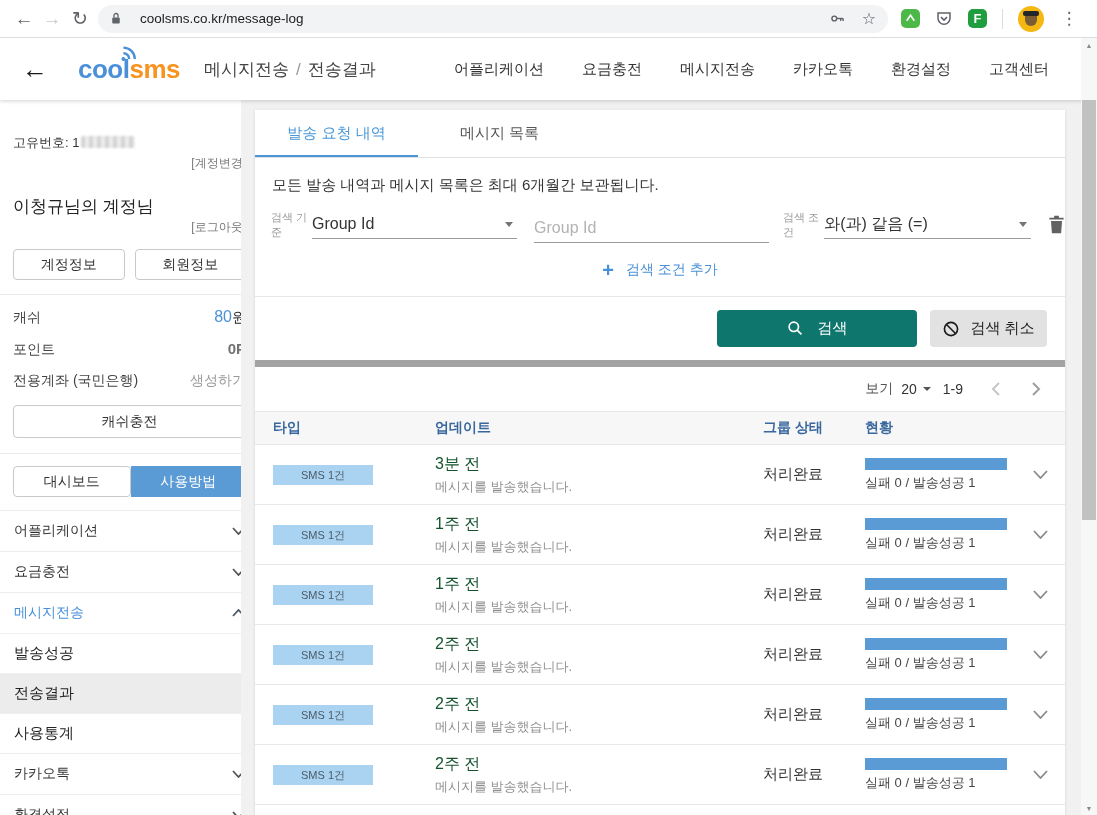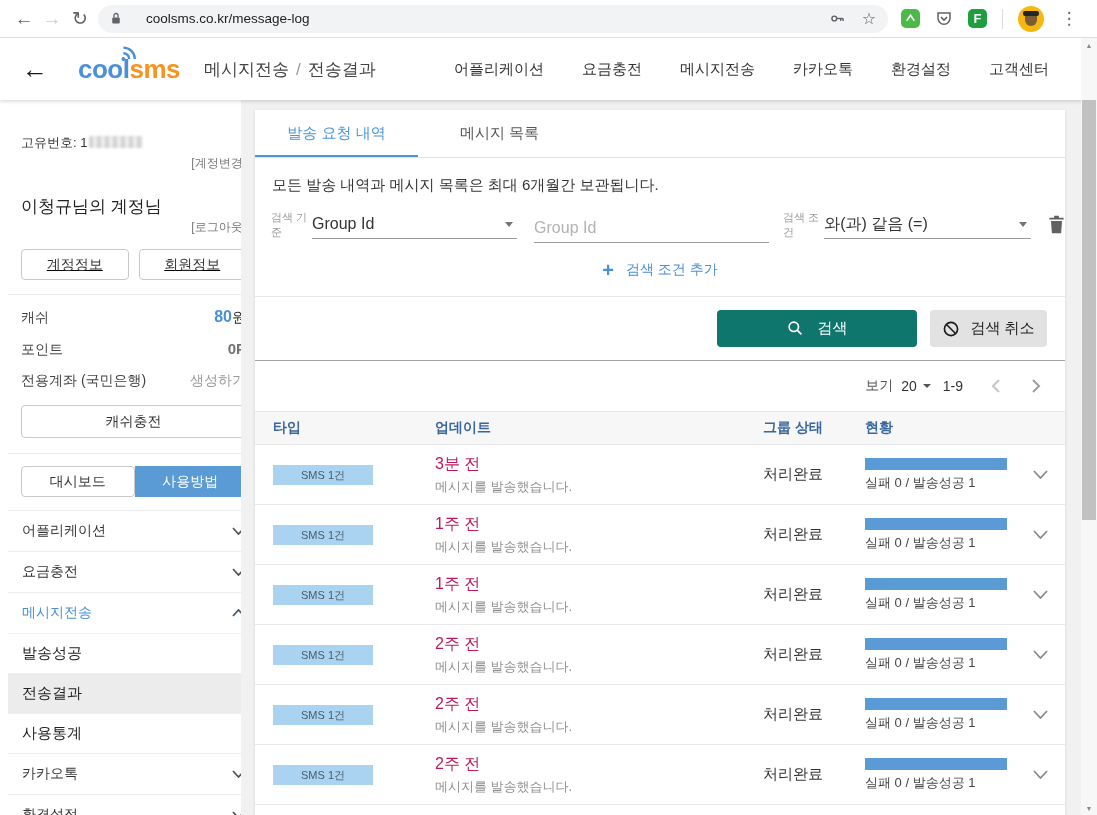--- a/index.html
+++ b/index.html
@@ -5,21 +5,21 @@
   * { margin:0; padding:0; box-sizing:border-box; }
   html,body { width:1097px; height:815px; overflow:hidden; }
   body { font-family:"Liberation Sans","DejaVu Sans",sans-serif; background:#fff; position:relative; }
 
   
   .browser-bar { position:absolute; top:0; left:0; width:1097px; height:38px; background:#fff;
     border-bottom:1px solid #dcdde0; display:flex; align-items:center; padding:0 10px; z-index:20; }
   .nav-ico { width:28px; text-align:center; font-size:19px; color:#5f6368; cursor:pointer; }
   .nav-ico.disabled { color:#c4c7cb; }
   .url-pill { width:790px; height:28px; background:#f1f3f4; border-radius:14px; display:flex;
-    align-items:center; padding:0 12px; gap:24px; margin-left:4px; }
+    align-items:center; padding:0 12px; gap:18px; margin-left:4px; }
   .url-text { font-size:13.5px; color:#202124; flex:0 0 auto; }
   .pill-right { margin-left:auto; display:flex; gap:16px; align-items:center; }
   .star { font-size:16px; color:#5f6368; }
   .ext-row { display:flex; align-items:center; gap:15px; margin-left:13px; }
   .ext-sq { width:19px; height:19px; border-radius:5px; display:flex; align-items:center; justify-content:center; }
   .ext-feedly { background:#4cb848; }
   .ext-f { background:#1e9e3e; color:#fff; font-size:13px; font-weight:bold; }
   .chrome-divider { width:1px; height:20px; background:#dadce0; }
   .avatar { width:26px; height:26px; border-radius:50%; background:#f4b811; position:relative; overflow:hidden; }
   .avatar .hat { position:absolute; top:5px; left:5px; width:16px; height:5px; background:#23272b; border-radius:2px; }
@@ -34,34 +34,34 @@
   .logo .c-cool { color:#4a90d9; }
   .logo .c-sms { color:#f79420; }
   .logo svg { position:absolute; top:-11px; left:42px; }
   .breadcrumb { margin-left:24px; font-size:17px; color:#444; }
   .breadcrumb .sep { color:#999; margin:0 7px; }
   .top-nav { margin-left:auto; display:flex; gap:38px; padding-right:48px; }
   .top-nav .nav-item { font-size:15px; color:#333; cursor:pointer; white-space:nowrap; }
 
   
   .sidebar { position:absolute; top:100px; left:0; width:260px; height:715px; background:#fff;
-    border-right:1px solid #e3e3e3;padding-left:8px; }
+    border-right:1px solid #e3e3e3; }
   .side-pad { padding:0 13px; }
   .acct-row1 { display:flex; justify-content:space-between; align-items:center; margin-top:13px; font-size:13px; color:#333; }
   .blur-box { display:inline-block; width:54px; height:12px; margin-left:2px; vertical-align:-1px; border-radius:2px;
     background:repeating-linear-gradient(90deg,#d4d4d4 0 4px,#ececec 4px 8px); filter:blur(1px); }
   .acct-link { font-size:12px; color:#777; cursor:pointer;margin-top:42px; }
   .acct-row2 { display:flex; justify-content:space-between; align-items:center; margin-top:5px; }
   .acct-name { font-size:17px; color:#222; }
-  .acct-btns { display:flex; gap:10px; margin:13px 0 14px;text-decoration:underline; }
+  .acct-btns { display:flex; gap:10px; margin:13px 0 14px; }
   .btn-outline { flex:1; height:31px; background:#fff; border:1px solid #c9c9c9; border-radius:4px;
     font-size:14px; color:#333; cursor:pointer; font-family:inherit; }
   .side-divider { border-top:1px solid #e9e9e9; }
   .bal-row { display:flex; justify-content:space-between; align-items:baseline; padding:13px 0 0; font-size:14px; color:#444; }
-  .bal-cash-num { color:#4a90d9; font-weight:bold; font-size:16px; }
+  .bal-cash-num { color:#4a90d9; font-weight:normal; font-size:16px; }
   .bal-cash-unit { color:#222; font-size:14px; }
   .bal-point { color:#737373; font-weight:bold; font-size:15px; }
   .bal-action { color:#999; font-size:14px; cursor:pointer; }
   .charge-btn { width:100%; height:33px; margin:15px 0 15px; background:#fff; border:1px solid #c9c9c9;
     border-radius:4px; font-size:14px; color:#333; cursor:pointer; font-family:inherit; }
   .bottom-btns { display:flex; padding:12px 0 13px; }
   .btn-filled { flex:1; height:31px; background:#5b9bd5; border:none; border-radius:0; font-size:14px;
     color:#fff; cursor:pointer; font-family:inherit; }
   .menu-item { height:41px; border-top:1px solid #ececec; display:flex; align-items:center;
     justify-content:space-between; padding:0 14px; font-size:14px; color:#333; cursor:pointer; }
@@ -91,36 +91,36 @@
   .text-input::placeholder { color:#b2b2b2; }
   .trash-btn { margin-bottom:2px; cursor:pointer; padding:2px; }
   .add-cond { display:flex; align-items:center; justify-content:center; gap:12px; padding:17px 0 16px;
     color:#4a90d9; font-size:14px; cursor:pointer; }
   .add-plus { font-size:20px; font-weight:bold; line-height:1; }
   .btn-row { border-top:1px solid #e6e6e6; padding:13px 18px; display:flex; justify-content:flex-end; gap:13px; }
   .btn-search { width:200px; height:37px; background:#0f766e; color:#fff; border:none; border-radius:4px;
     font-size:15px; cursor:pointer; display:flex; align-items:center; justify-content:center; gap:14px; font-family:inherit; }
   .btn-cancel { width:117px; height:37px; background:#e2e2e2; color:#222; border:none; border-radius:4px;
     font-size:15px; cursor:pointer; display:flex; align-items:center; justify-content:center; gap:10px; font-family:inherit; }
-  .pagination { border-top:1px solid #a3a3a3; height:51px; display:flex; align-items:center;
+  .pagination { border-top:7px solid #a3a3a3; height:51px; display:flex; align-items:center;
     justify-content:flex-end; padding-right:24px; font-size:14px; color:#333; }
   .pg-view { color:#555; margin-right:8px; }
   .pg-size { display:flex; align-items:center; gap:6px; cursor:pointer; margin-right:12px; }
   .pg-caret { width:0; height:0; border-left:4px solid transparent; border-right:4px solid transparent; border-top:4.5px solid #555; }
   .pg-range { margin-right:28px; }
   .pg-nav { display:flex; gap:32px; }
   .pg-arrow { cursor:pointer; display:flex; align-items:center; }
 
   .tgrid { display:grid; grid-template-columns:162px 328px 102px 150px 1fr; padding-left:18px; align-items:center; }
   .thead { background:#f7f7f7; border-top:1px solid #e6e6e6; border-bottom:1px solid #e6e6e6; height:34px;
     color:#3a689e; font-size:14px; font-weight:bold; }
   .trow { height:60px; border-bottom:1px solid #e9e9e9; }
   .badge { display:inline-block; width:100px; line-height:20px; font-size:11px; color:#4b5b68;
     background:#aad3f1; text-align:center; }
-  .row-time { font-size:16px; color:#be185d; }
+  .row-time { font-size:16px; color:#14532d; }
   .row-desc { font-size:13px; color:#909090; margin-top:3px; }
   .row-status { font-size:15px; color:#333; }
   .bar { width:142px; height:12px; background:#5b9bd5; margin-bottom:4px; }
   .row-result { font-size:13px; color:#444; }
   .col-expand { display:flex; justify-content:center; cursor:pointer; }
 
   
   .scrollbar { position:absolute; top:38px; right:0; width:16px; height:777px; background:#f7f7f7; z-index:15; }
   .sb-arrow { position:absolute; left:0; width:16px; height:14px; display:flex; align-items:center;
     justify-content:center; color:#8a8a8a; font-size:7px; }

